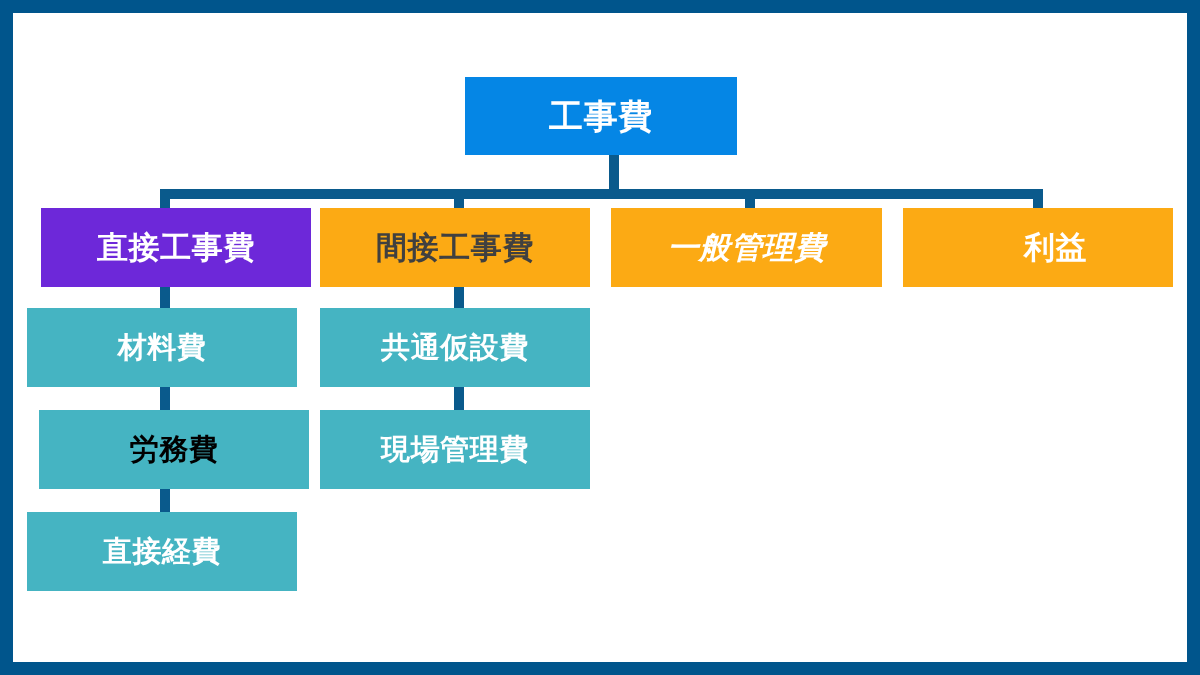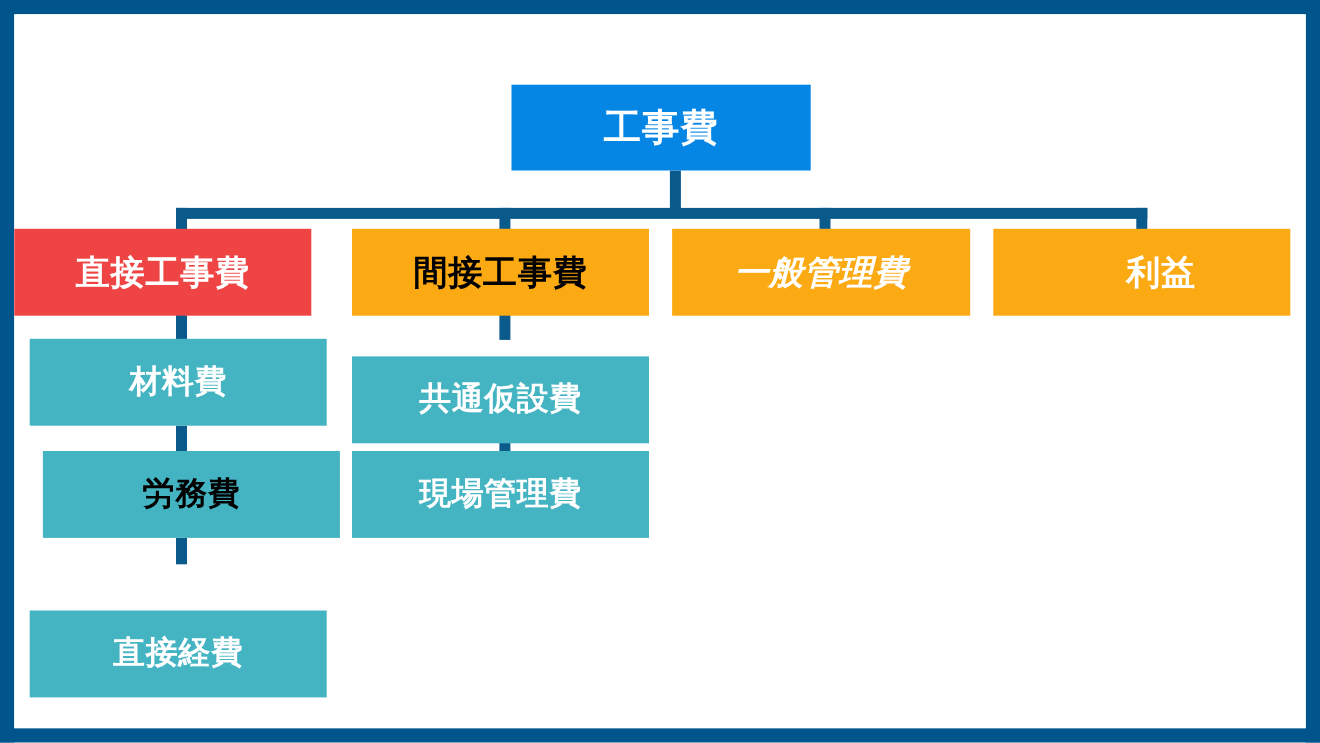--- a/index.html
+++ b/index.html
@@ -92,32 +92,32 @@
 
     <div class="conn v" style="left: 147px; top: 272px; height: 24px; background: rgb(10, 90, 140);"></div>
     <div class="conn v" style="left: 147px; top: 374px; height: 24px; background: rgb(10, 90, 140);"></div>
     <div class="conn v" style="left: 147px; top: 476px; height: 24px; background: rgb(10, 90, 140);"></div>
 
     <div class="conn v" style="left: 441px; top: 272px; height: 24px; background: rgb(10, 90, 140);"></div>
     <div class="conn v" style="left: 441px; top: 374px; height: 24px; background: rgb(10, 90, 140);"></div>
 
     <div class="node root" style="left: 452px; top: 64px; width: 272px; height: 78px; background: rgb(5, 134, 229); color: rgb(255, 255, 255);">工事費</div>
 
-    <div class="node lvl1" style="left: 0; top: 195px; width: 270px; height: 79px; background: #ef4444; color: rgb(255, 255, 255);">直接工事費</div>
+    <div class="node lvl1" style="left: 28px; top: 195px; width: 270px; height: 79px; background: #6d28d9; color: rgb(255, 255, 255);">直接工事費</div>
 
-    <div class="node lvl1" style="left: 307px; top: 195px; width: 270px; height: 79px; background: rgb(252, 170, 20); color: #000000;">間接工事費</div>
+    <div class="node lvl1" style="left: 307px; top: 195px; width: 270px; height: 79px; background: rgb(252, 170, 20); color: #404040;">間接工事費</div>
 
     <div class="node lvl1" style="left: 598px; top: 195px; width: 271px; height: 79px; background: rgb(252, 170, 20); color: rgb(255, 255, 255); font-style: italic;">一般管理費</div>
 
     <div class="node lvl1" style="left: 890px; top: 195px; width: 270px; height: 79px; background: rgb(252, 170, 20); color: rgb(255, 255, 255); padding-left: 35px;">利益</div>
 
     <div class="node lvl2" style="left: 14px; top: 295px; width: 270px; height: 79px; background: rgb(69, 180, 194); color: rgb(255, 255, 255);">材料費</div>
 
     <div class="node lvl2" style="left: 26px; top: 397px; width: 270px; height: 79px; background: rgb(69, 180, 194); color: #000000;">労務費</div>
 
-    <div class="node lvl2" style="left: 14px; top: 499px; width: 270px; height: 79px; background: rgb(69, 180, 194); color: rgb(255, 255, 255); margin-top: 43px;">直接経費</div>
+    <div class="node lvl2" style="left: 14px; top: 499px; width: 270px; height: 79px; background: rgb(69, 180, 194); color: rgb(255, 255, 255);">直接経費</div>
 
-    <div class="node lvl2" style="left: 307px; top: 311px; width: 270px; height: 79px; background: rgb(69, 180, 194); color: rgb(255, 255, 255);">共通仮設費</div>
+    <div class="node lvl2" style="left: 307px; top: 295px; width: 270px; height: 79px; background: rgb(69, 180, 194); color: rgb(255, 255, 255);">共通仮設費</div>
 
     <div class="node lvl2" style="left: 307px; top: 397px; width: 270px; height: 79px; background: rgb(69, 180, 194); color: rgb(255, 255, 255);">現場管理費</div>
 
   </div>
 </div>
 
 </body></html>

